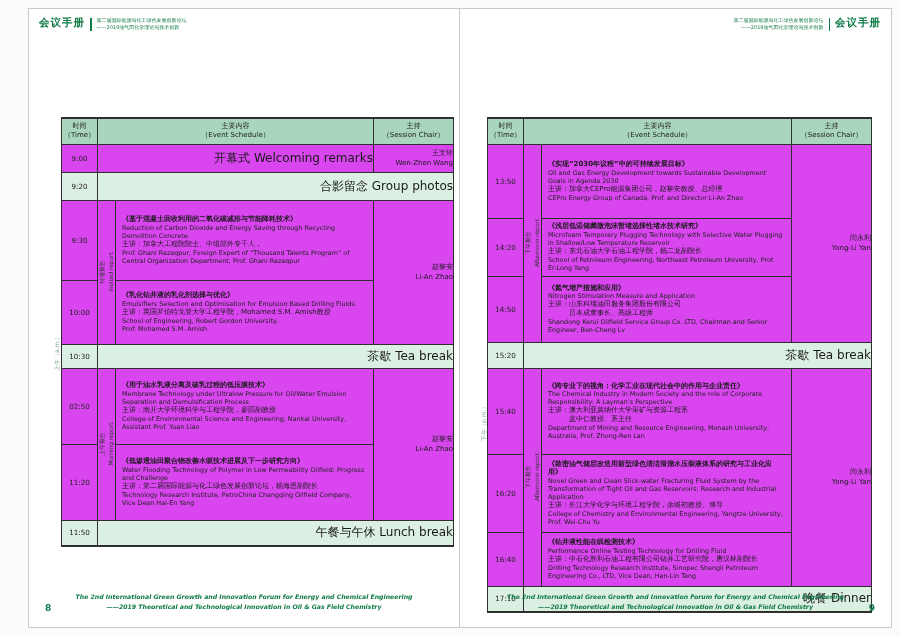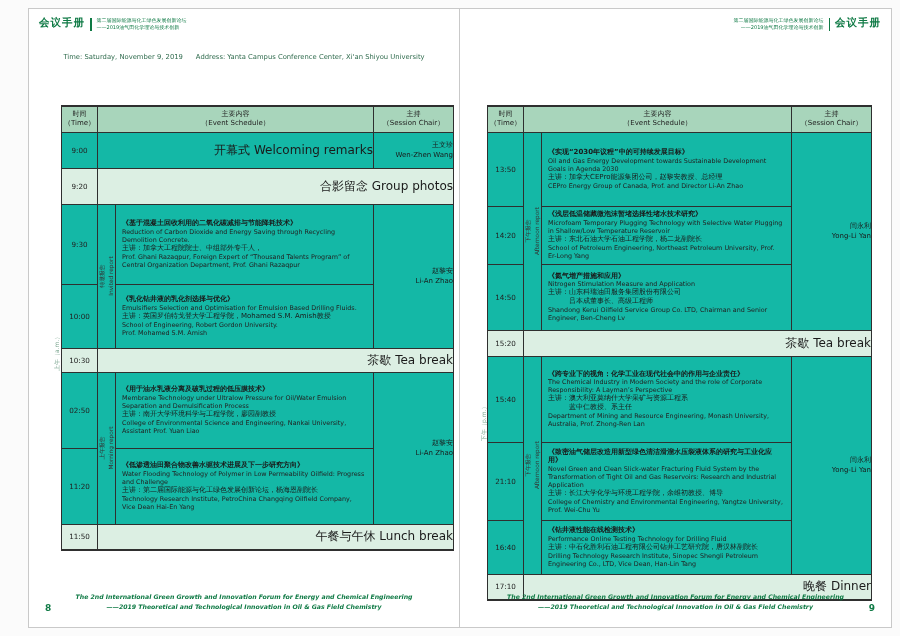--- a/index.html
+++ b/index.html
@@ -30,23 +30,23 @@
   .topbar-divider{width:1.5px;height:13px;background:var(--accent-green);margin-top:1px;}
   .forum-lines{font-size:5px;line-height:1.35;color:var(--accent-green);}
   .forum-lines.right-align{text-align:right;}
   
   .title-block{position:absolute;top:42px;left:0;right:0;text-align:center;}
   .prog-title{font-size:15.5px;font-weight:bold;color:var(--title-green);letter-spacing:0.5px;}
   .info-cn{margin-top:5px;font-size:7.5px;color:#2f6b4d;white-space:pre;}
   .info-en{margin-top:2px;font-size:6.8px;color:#2f6b4d;white-space:pre;}
   
   table.sched{
-    position:absolute;top:96px;border-collapse:collapse;table-layout:fixed;
+    position:absolute;top:108px;border-collapse:collapse;table-layout:fixed;
     border-top:2px solid var(--border-dark);border-bottom:2px solid var(--border-dark);
-    background:#14b8a6;
+    background:#d946ef;
     padding-left:32px;
   }
   .page.left table.sched{left:32px;width:393px;}
   .page.right table.sched{left:27px;width:385px;}
   table.sched th,table.sched td{border:1px solid var(--border-dark);}
   th.hdr{
     background:var(--table-header-bg);font-weight:normal;font-size:7px;
     white-space:pre-line;text-align:center;line-height:1.35;color:#222;
   }
   td.time{font-size:7.2px;text-align:center;vertical-align:middle;color:#222;}
@@ -73,42 +73,41 @@
   .page.right .margin-label{left:20px;top:432px;}
   
   .footer{
     position:absolute;bottom:16px;left:0;right:0;text-align:center;
     font-size:6.2px;font-weight:bold;font-style:italic;color:var(--accent-green);line-height:1.5;
   }
   .page-number{position:absolute;bottom:14px;font-size:9px;font-weight:bold;color:var(--accent-green);}
   .page.left .page-number{left:16px;}
   .page.right .page-number{right:16px;}
   
-  .h26{height:26px}.h28{height:36px}.h24{height:24px}.h80{height:80px}.h64{height:64px}
+  .h26{height:26px}.h28{height:28px}.h24{height:24px}.h80{height:80px}.h64{height:64px}
   .h76{height:76px}.h74{height:74px}.h58{height:58px}.h66{height:66px}.h86{height:86px}
   .h78{height:78px}.h54{height:54px}
   col.c-time{width:36px}col.c-strip{width:18px}col.c-chair{width:80px}
 </style>
 </head>
 <body>
 
 <div class="spread">
 
   <div class="page left">
     <div class="topbar left-side">
       <span class="booklet-label">会议手册</span>
       <span class="topbar-divider"></span>
       <span class="forum-lines">
         <span>第二届国际能源与化工绿色发展创新论坛</span><br>
         <span>——2019油气田化学理论与技术创新</span>
       </span>
     </div>
 
     <div class="title-block">
-      <div class="info-en">Time: Saturday, November 9, 2019      Address: Yanta Campus Conference Center, Xi'an Shiyou University</div>
     </div>
 
     <div class="margin-label">上午（a.m.）</div>
 
     <table class="sched">
       <colgroup>
           <col class="c-time">
           <col class="c-strip">
           <col>
           <col class="c-chair">
@@ -275,21 +274,21 @@
           <div class="t-title">《跨专业下的视角：化学工业在现代社会中的作用与企业责任》</div>
           <div class="t-en">The Chemical Industry in Modern Society and the role of Corporate Responsibility: A Layman’s Perspective</div>
           <div class="t-cn">主讲：澳大利亚莫纳什大学采矿与资源工程系
 　　　蓝中仁教授、系主任</div>
           <div class="t-en2">Department of Mining and Resource Engineering, Monash University, Australia, Prof. Zhong-Ren Lan</div>
         </td>
         <td class="chair" rowspan="3">闫永利
 Yong-Li Yan</td>
       </tr>
       <tr class="h78">
-        <td class="time">21:10</td>
+        <td class="time">16:20</td>
         <td class="content">
           <div class="t-title">《致密油气储层改造用新型绿色清洁滑溜水压裂液体系的研究与工业化应用》</div>
           <div class="t-en">Novel Green and Clean Slick-water Fracturing Fluid System by the Transformation of Tight Oil and Gas Reservoirs: Research and Industrial Application</div>
           <div class="t-cn">主讲：长江大学化学与环境工程学院，余维初教授、博导</div>
           <div class="t-en2">College of Chemistry and Environmental Engineering, Yangtze University, Prof. Wei-Chu Yu</div>
         </td>
       </tr>
       <tr class="h54">
         <td class="time">16:40</td>
         <td class="content">

